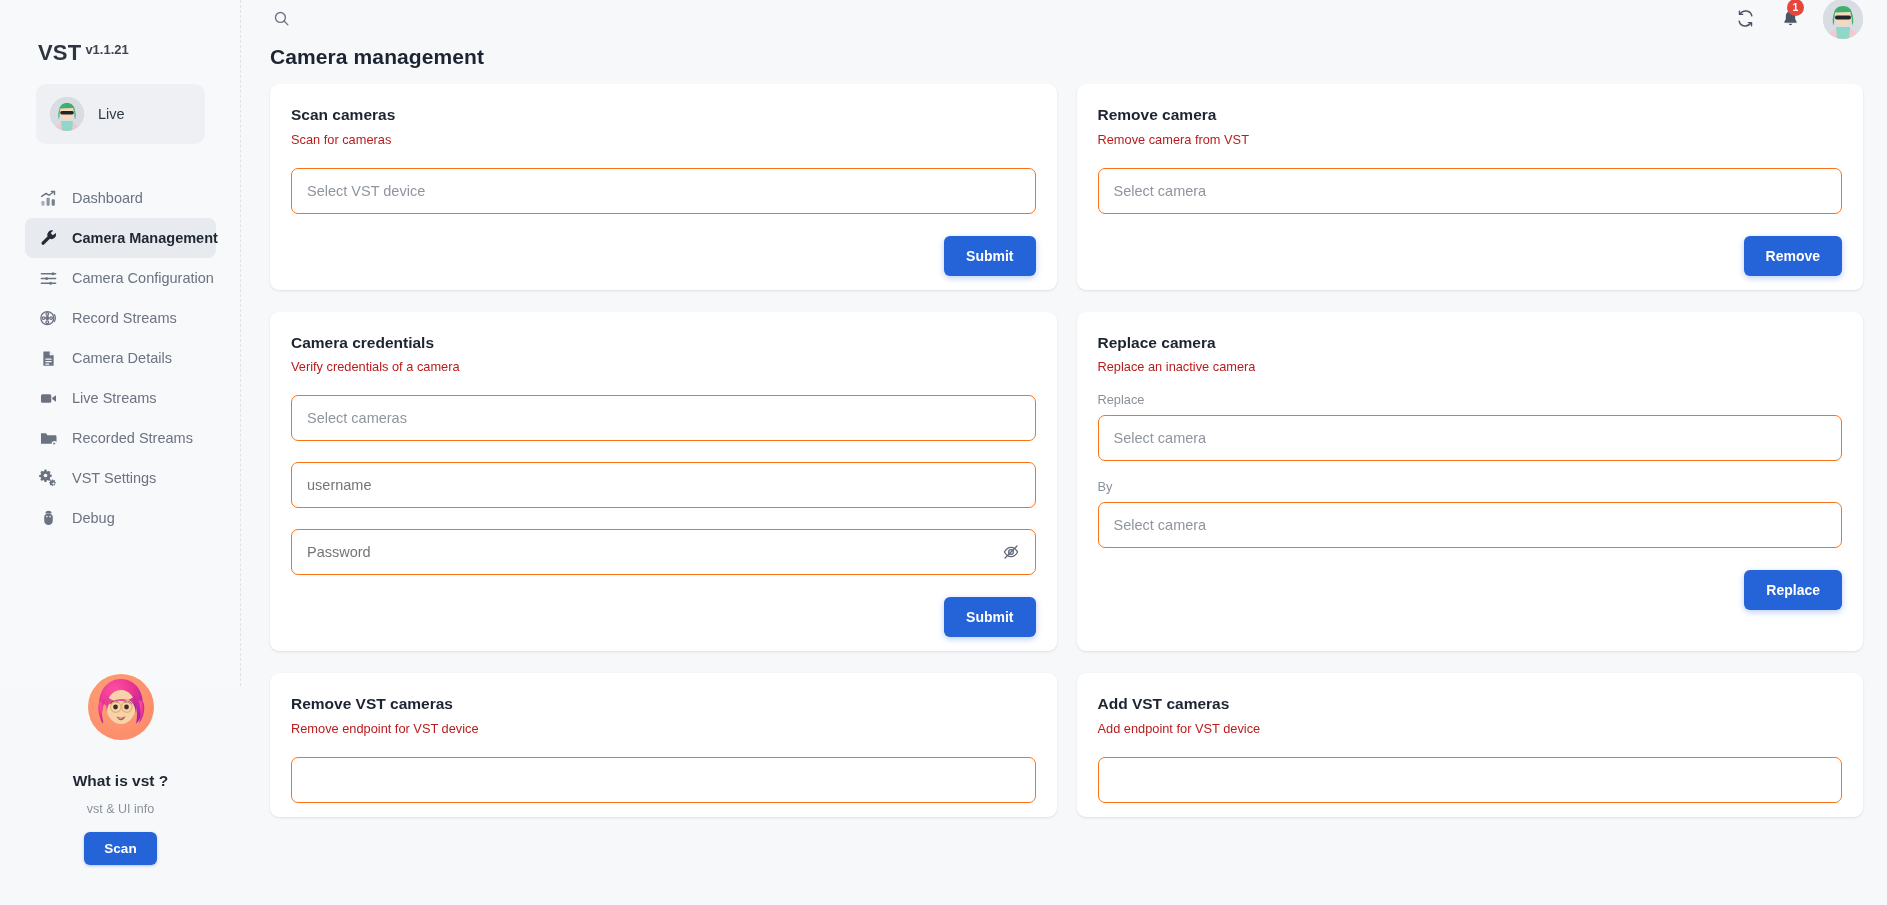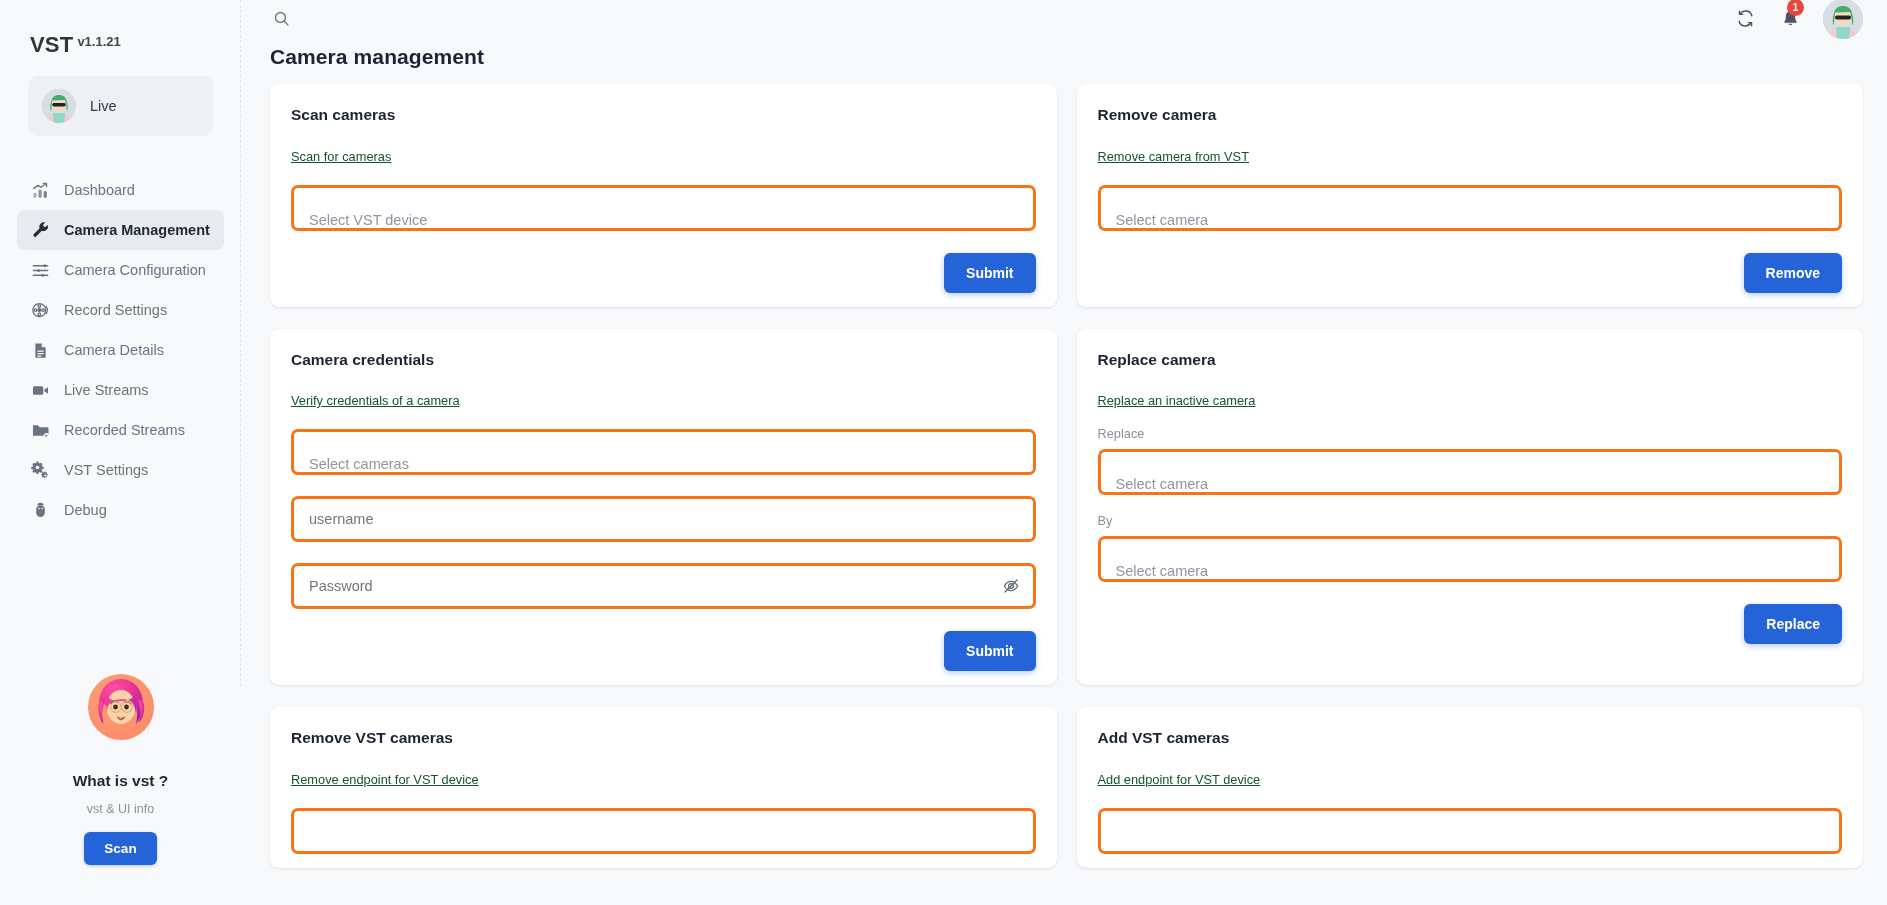--- a/index.html
+++ b/index.html
@@ -22,21 +22,21 @@
     background: #f7f8fa;
   }
 
   
   .sidebar {
     position: relative;
     width: 241px;
     height: 686px;
     flex: 0 0 241px;
     background: #f8f9fb;
-    padding: 8px;
+    padding: 16px;
   }
   .sidebar::after {
     content: "";
     position: absolute;
     top: 0; right: 0; bottom: 0;
     width: 0;
     border-right: 1px dashed #dfe3e8;
   }
 
   .brand {
@@ -251,46 +251,45 @@
     box-shadow: 0 1px 3px rgba(16,24,40,.07), 0 1px 2px rgba(16,24,40,.04);
     padding: 22px 21px 14px 21px;
   }
   .card-title {
     font-size: 15.5px;
     font-weight: 700;
     color: #1c2431;
     line-height: 1.2;
   }
   .card-sub {
-    margin-top: 24px;
+    margin-top: 7px;
     font-size: 12.8px;
-    color: #14532d;
-    text-decoration: underline;
+    color: #b91c1c;
   }
 
   .field-label {
     margin-top: 18px;
     margin-bottom: 8px;
     font-size: 12.8px;
     color: #8b919b;
   }
 
   .select, .textfield {
     width: 100%;
     height: 46px;
-    border: 3px solid #f97316;
+    border: 1px solid #f97316;
     border-radius: 7px;
     background: #fff;
     font-size: 14.5px;
     color: #1c2431;
     padding: 0 15px;
     font-family: "Liberation Sans", sans-serif;
     outline: none;
     display: flex;
-    align-items: flex-end;
+    align-items: center;
     cursor: pointer;
     position: relative;
   }
   .select .ph, .textfield .ph {
     color: #8f959e;
     font-size: 14.5px;
   }
   .field-block { margin-top: 21px; }
   .field-block.tight { margin-top: 0; }
 
@@ -405,21 +404,21 @@
           <svg width="19" height="19" viewBox="0 0 24 24" fill="none" stroke="currentColor" stroke-width="1.6" aria-hidden="true">
             <circle cx="10.5" cy="11.5" r="8.2"></circle>
             <circle cx="10.5" cy="11.5" r="1.9" fill="currentColor"></circle>
             <circle cx="10.5" cy="6.2" r="1.7"></circle>
             <circle cx="15.3" cy="11.5" r="1.7"></circle>
             <circle cx="10.5" cy="16.8" r="1.7"></circle>
             <circle cx="5.7" cy="11.5" r="1.7"></circle>
             <path d="M19 6.5a9 9 0 0 1 0 10"></path>
           </svg>
         </span>
-        <span class="nav-label">Record Settings</span>
+        <span class="nav-label">Record Streams</span>
       </div>
 
       <div class="nav-item">
         <span class="nav-icon">
           <svg width="19" height="19" viewBox="0 0 24 24" fill="currentColor" aria-hidden="true">
             <path d="M5.5 3h8l5 5v13h-13z"></path>
             <path d="M13.5 3v5h5" fill="#f8f9fb"></path>
             <g fill="#f8f9fb">
                 <rect x="8" y="12" width="8" height="1.5" rx=".7"></rect>
                 <rect x="8" y="15.2" width="8" height="1.5" rx=".7"></rect>

